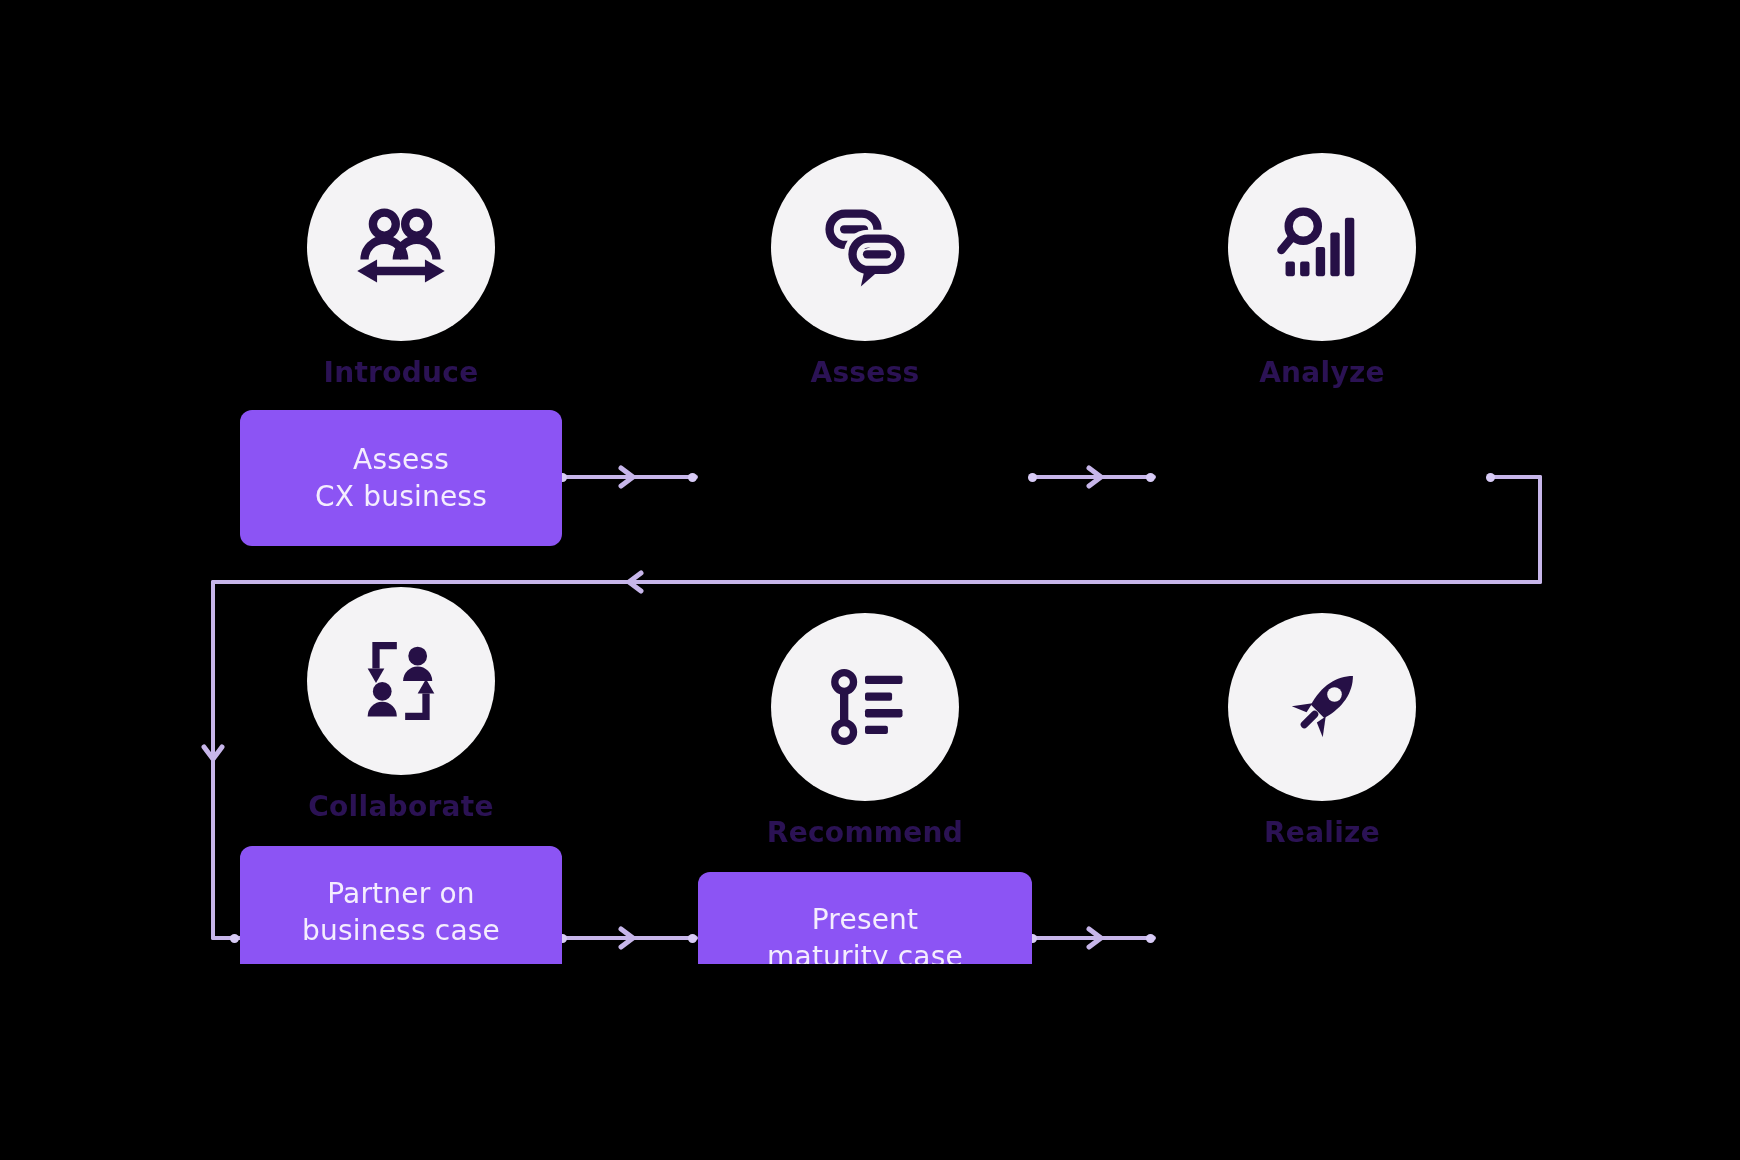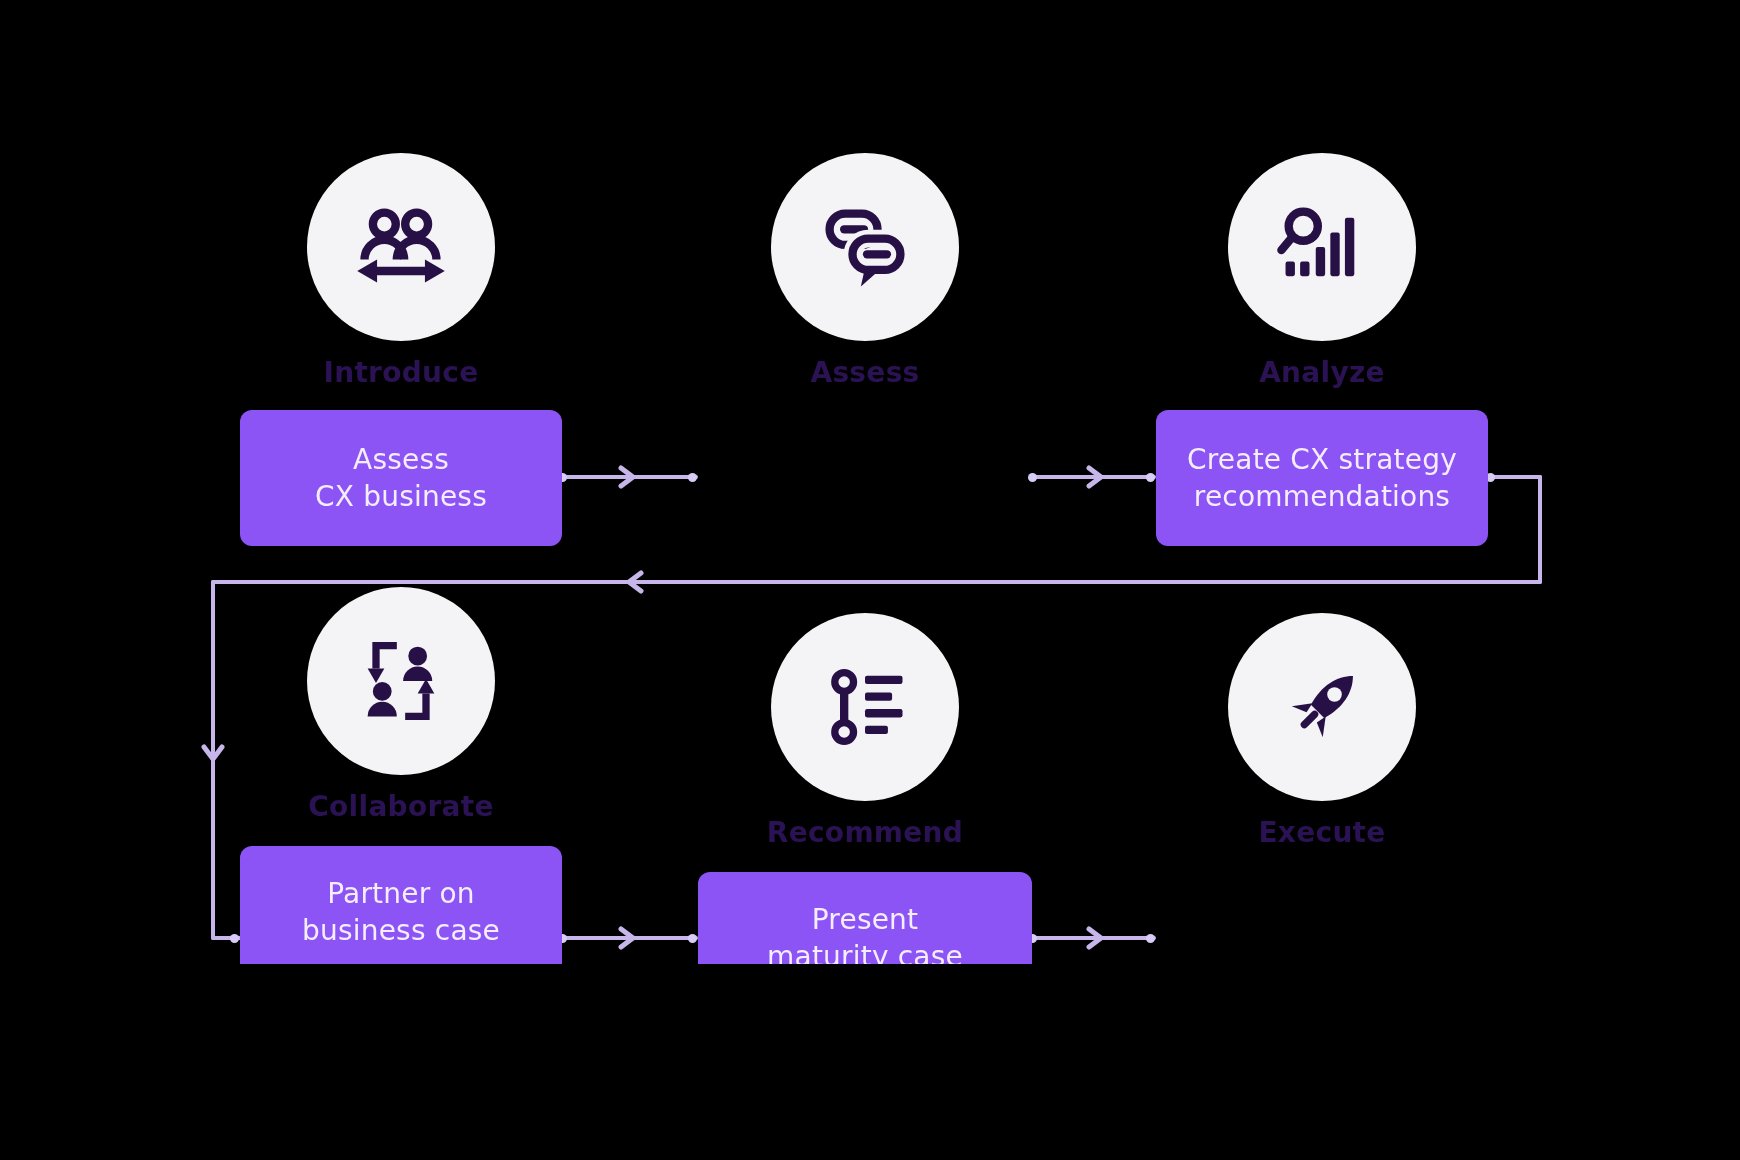--- a/index.html
+++ b/index.html
@@ -132,24 +132,20 @@
         <rect class="fl" x="42" y="48" width="9" height="28" rx="2"></rect>
         <rect class="fl" x="56" y="34" width="9" height="42" rx="2"></rect>
         <rect class="fl" x="70" y="20" width="9" height="56" rx="2"></rect>
         <rect class="fl" x="13" y="62" width="9" height="14" rx="2"></rect>
         <rect class="fl" x="27" y="62" width="9" height="14" rx="2"></rect>
         <circle class="st" cx="30" cy="28" r="14"></circle>
         <line x1="19" y1="39" x2="9" y2="51" stroke="var(--icon)" stroke-width="8" stroke-linecap="round"></line>
       </svg>
     </div>
     <div class="step-label">Analyze</div>
-    <div class="step-box">
-      <span class="box-text">Create CX strategy
-recommendations</span>
-    </div>
   </section>
 
   <section class="step row2" style="left:240px;top:587px;width:322px;">
     <div class="circle">
       <svg width="100" height="100" viewBox="0 0 96 96">
         <circle class="fl" cx="64" cy="24" r="9"></circle>
         <path class="fl" d="M50 48 a14 14 0 0 1 28 0 Z"></path>
         <circle class="fl" cx="30" cy="58" r="9"></circle>
         <path class="fl" d="M16 82 a14 14 0 0 1 28 0 Z"></path>
         <path d="M44 14 H24 V36" fill="none" stroke="var(--icon)" stroke-width="7"></path>
@@ -189,16 +185,16 @@
       <svg width="100" height="100" viewBox="0 0 96 96">
         <g transform="rotate(45 48 48)">
           <path class="fl" d="M48 6 C59 17 63 34 57 54 L39 54 C33 34 37 17 48 6 Z"></path>
           <circle cx="48" cy="31" r="7" fill="var(--circle_bg)"></circle>
           <path class="fl" d="M39 52 L27 68 L41 62 Z"></path>
           <path class="fl" d="M57 52 L69 68 L55 62 Z"></path>
           <line x1="48" y1="58" x2="48" y2="72" stroke="var(--icon)" stroke-width="7" stroke-linecap="round"></line>
         </g>
       </svg>
     </div>
-    <div class="step-label">Execute</div>
+    <div class="step-label">Realize</div>
   </section>
 
 </div>
 
 </body></html>

